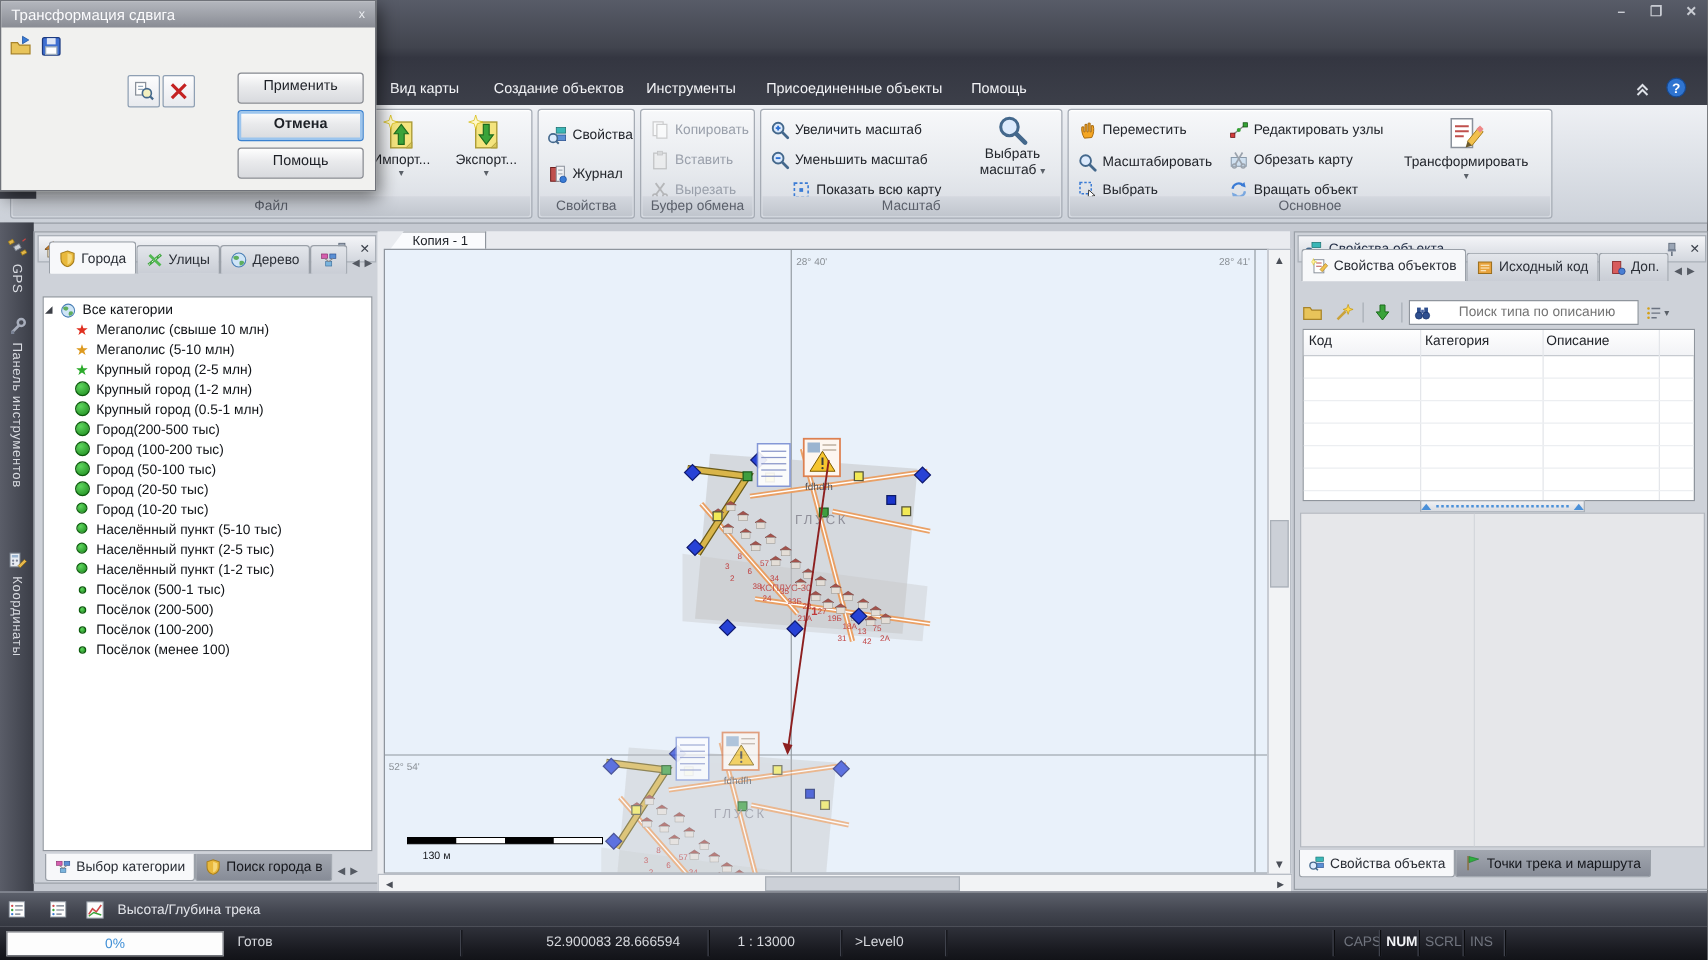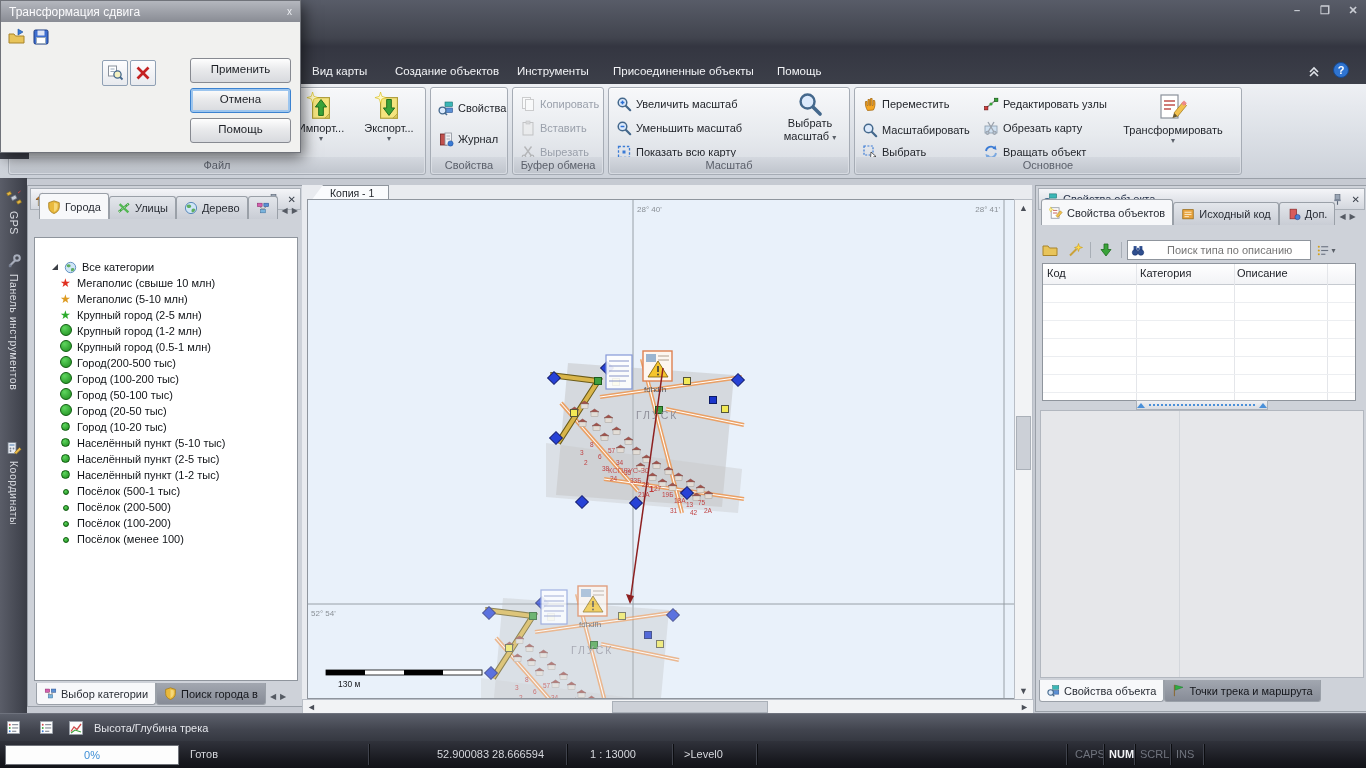--- a/index.html
+++ b/index.html
@@ -86,21 +86,21 @@
   .skey{color:#70747e;} .skey.on{color:#f2f3f6;font-weight:bold;}
   
   .dialog{left:0;top:0;width:299px;height:151px;background:#f1f1ef;border:1px solid #70737a;
     box-shadow:3px 5px 14px rgba(0,0,0,.55);z-index:50;}
   .dtitle{position:absolute;left:0;top:0;right:0;height:21px;
     background:linear-gradient(#b4b7be,#898c94);color:#fbfbfd;font-size:12px;
     display:flex;align-items:center;padding:0 8px;}
   .dbtn{position:absolute;left:189px;width:99px;height:23px;text-align:center;line-height:21px;
     font-size:11.5px;color:#1d2026;background:linear-gradient(#fefefe,#e9eaec 45%,#d8dade);
     border:1px solid #878a91;border-radius:3px;}
-  .dbtn.focus{border-color:#3b82d0;box-shadow:inset 0 0 0 2px #9cc5ee;}
+  .dbtn.focus{border-color:#3b82d0;box-shadow:inset 0 0 0 2px #9cc5ee;font-weight:bold;}
   .ibtn{position:absolute;width:24px;height:24px;background:linear-gradient(#fdfdfe,#e8eaee);
     border:1px solid #8fa0b4;border-radius:2px;display:flex;align-items:center;justify-content:center;}
   .fieldset{position:absolute;border:1px solid #b8bbc1;border-radius:3px;}
   .legend{position:absolute;top:-7px;left:6px;background:#f1f1ef;padding:0 4px;font-size:11px;color:#2c2f35;}
   .hn{font-size:6.5px;fill:#c04343;}
   .hdl-d{fill:#2742d6;stroke:#101a70;stroke-width:1;}
   .hdl-y{fill:#f2e955;stroke:#55553a;stroke-width:1;}
   .hdl-g{fill:#3f9e3f;stroke:#1c5c1c;stroke-width:1;}
   .hdl-b{fill:#1a35cc;stroke:#0c1b66;stroke-width:1;}
 </style>
@@ -424,21 +424,21 @@
             <use href="#sy-zoomin"></use>
           </svg>
           <span>Увеличить масштаб</span>
         </div>
       <div class="ritem" style="left:7px;top:30px">
           <svg class="ic" width="16" height="16">
             <use href="#sy-zoomout"></use>
           </svg>
           <span>Уменьшить масштаб</span>
         </div>
-      <div class="ritem" style="left:7px;top:54px">
+      <div class="ritem" style="left:24px;top:54px">
           <svg class="ic" width="16" height="16">
             <use href="#sy-fit"></use>
           </svg>
           <span>Показать всю карту</span>
         </div>
       <div class="rbig" style="left:168px;top:3px">
         <svg class="ic" width="26" height="26">
             <use href="#sy-mag"></use>
           </svg>
         <span style="display:block">Выбрать</span>
@@ -549,21 +549,21 @@
           <span>Дерево</span>
         </div>
       <div class="ptab">
           <svg class="ic" width="14" height="14">
             <use href="#sy-org"></use>
           </svg>
         </div>
       <span class="tabarrows">◀▶</span>
     </div>
     <div class="abs white-in" style="left:6px;top:51px;width:262px;height:442px">
-      <div class="trow" style="padding-left:16px;margin-top:21px">
+      <div class="trow" style="padding-left:0;margin-top:2px">
         <svg class="ic" width="8" height="8">
             <polygon points="1,7 7,7 7,1" fill="#3c3f46"></polygon>
           </svg>
         <span class="tico"><svg class="ic" width="13" height="13">
               <use href="#sy-globe"></use>
             </svg></span>
         <span>Все категории</span>
       </div>
       <div class="trow">
           <span class="tico st" style="color:#e03020">★</span>

